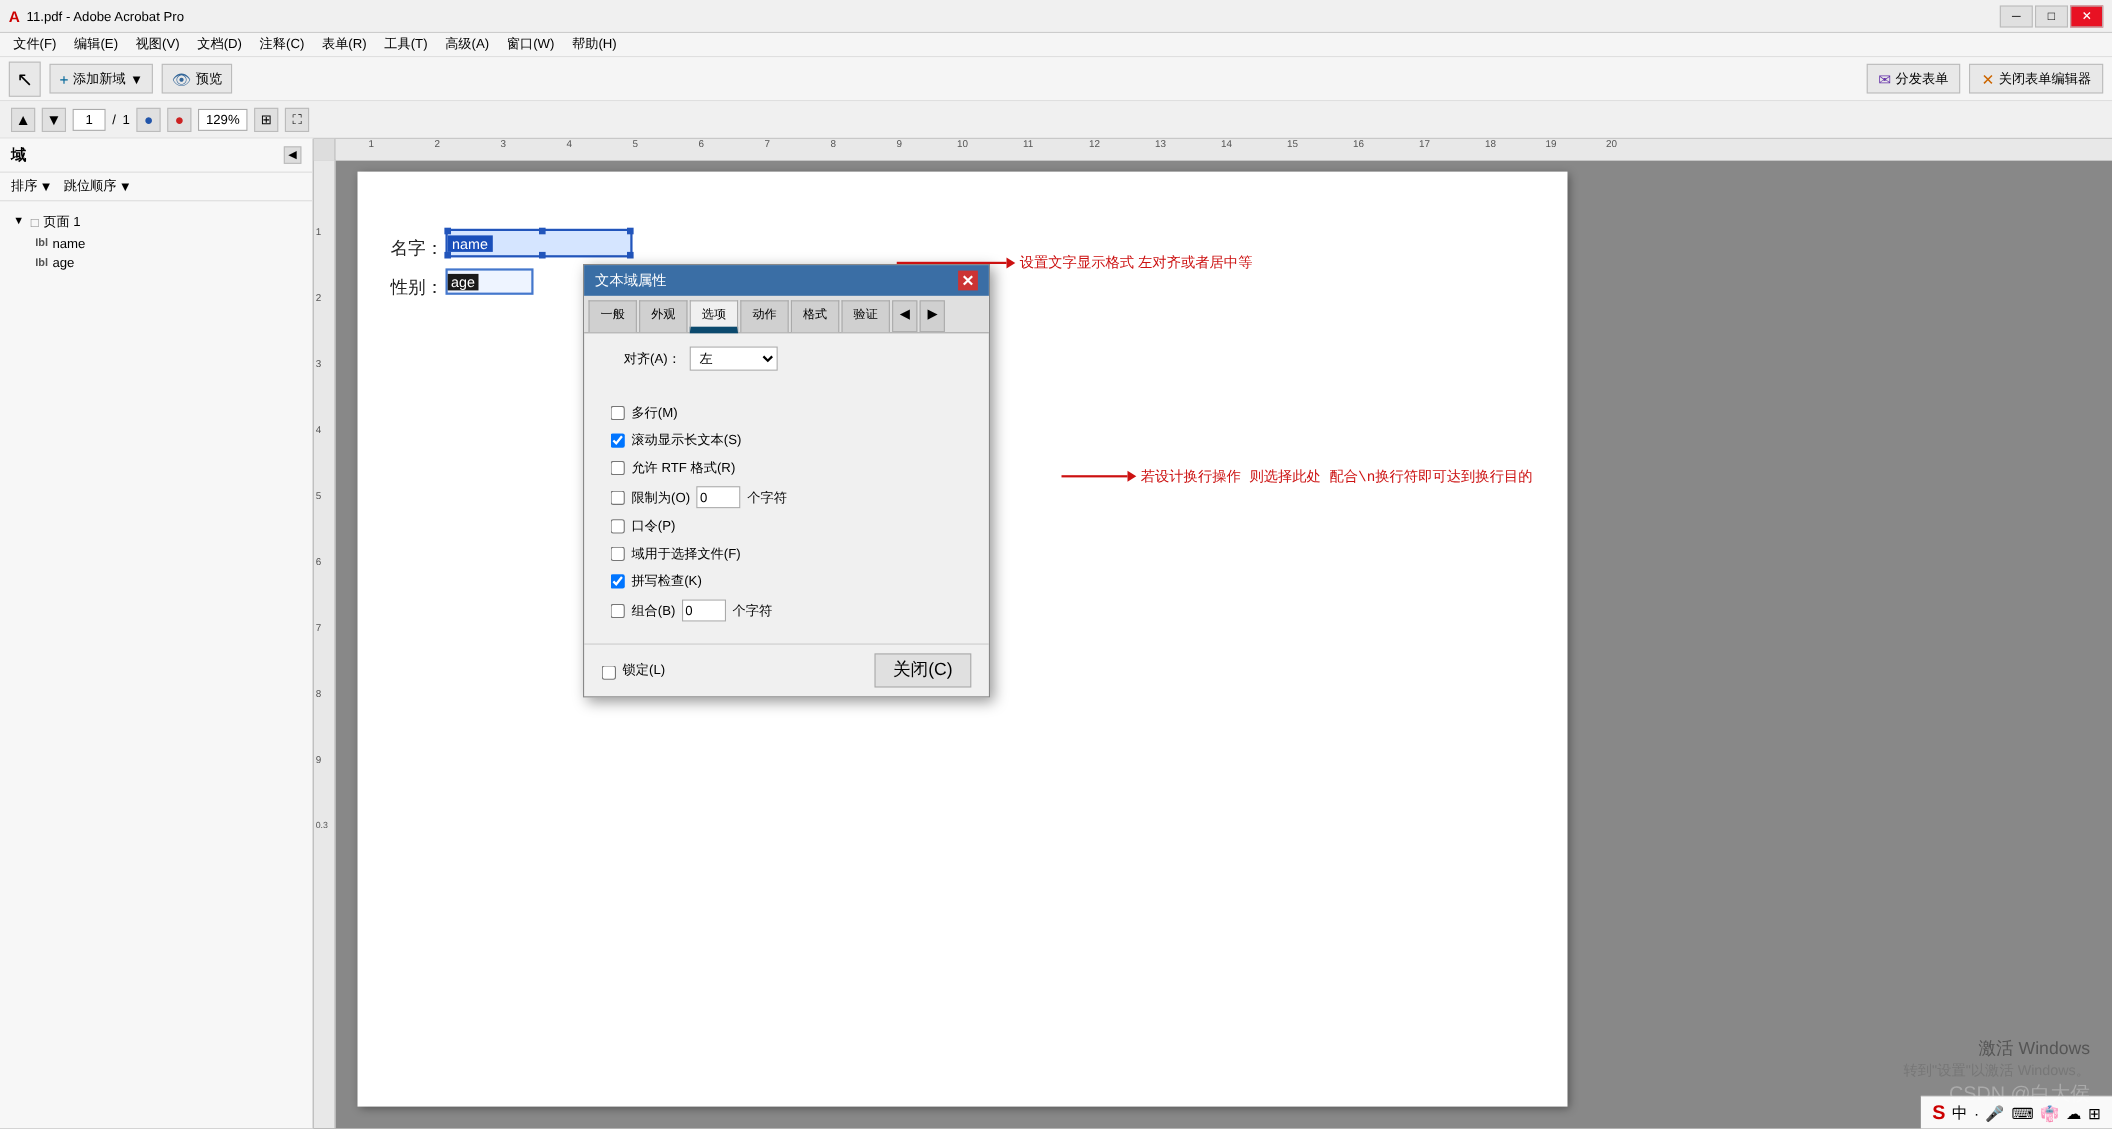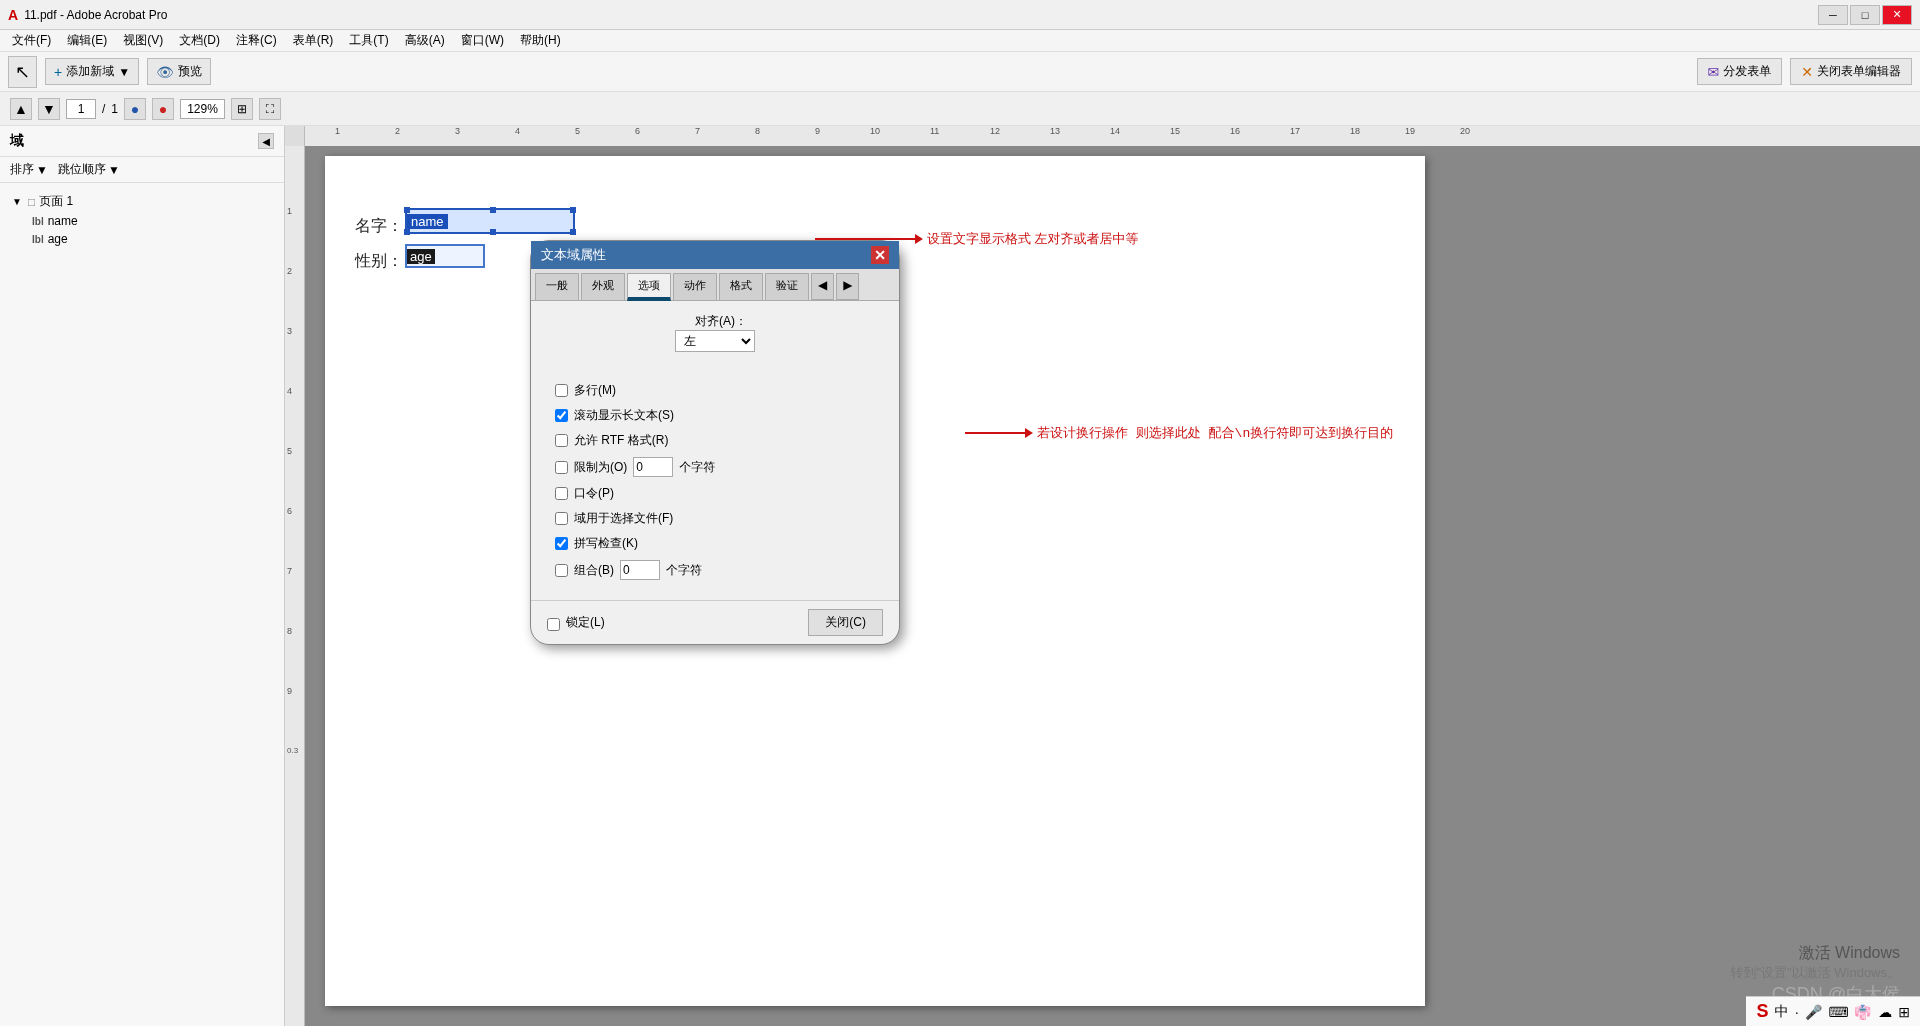--- a/index.html
+++ b/index.html
@@ -189,39 +189,38 @@
     .dialog-tab {
       padding: 4px 10px;
       font-size: 11px;
       cursor: pointer;
       background: #d0d0d0;
       border: 1px solid #aaa;
       border-bottom: none;
     }
     .dialog-tab.active {
       background: #f0f0f0;
-      border-bottom: 4px solid #0c4a6e;
+      border-bottom: 6px solid #0c4a6e;
       margin-bottom: -1px;
     }
     .dialog-tab-arrow {
       padding: 4px 6px;
       font-size: 12px;
       cursor: pointer;
       background: #d0d0d0;
       border: 1px solid #aaa;
     }
     .dialog-body {
       padding: 12px 16px;
     }
     .dialog-row {
       display: flex;
       align-items: center;
       margin-bottom: 10px;
       font-size: 12px;
-      flex-direction: column;
     }
     .dialog-row-label {
       width: 80px;
       text-align: right;
       padding-right: 8px;
     }
     .dialog-row-content { flex: 1; }
     .align-select {
       padding: 2px 4px;
       font-size: 12px;
@@ -262,21 +261,21 @@
     }
     .dialog-footer {
       display: flex;
       align-items: center;
       justify-content: space-between;
       padding: 8px 16px;
       border-top: 1px solid #ccc;
     }
     .dialog-btn {
       padding: 4px 16px;
-      font-size: 12px;
+      font-size: 16px;
       background: #e0e0e0;
       border: 1px solid #aaa;
       cursor: pointer;
     }
 
     
     .watermark {
       position: absolute;
       bottom: 20px;
       right: 20px;
@@ -482,21 +481,21 @@
 
     <div style="position:absolute; top:298px; left:680px; display:flex; align-items:center; pointer-events:none; z-index:300;font-family:Liberation Mono, monospace;">
       <div style="width:60px; height:2px; background:#cc1111;"></div>
       <div style="width:0; height:0; border-top:5px solid transparent; border-bottom:5px solid transparent; border-left:8px solid #cc1111;"></div>
       <span style="font-size:13px; color:#cc1111; white-space:nowrap; margin-left:4px;">若设计换行操作 则选择此处 配合\n换行符即可达到换行目的</span>
     </div>
 
   </div>
 </div>
 
-<div class="dialog" style="position: fixed; left: 530px; top: 240px; border-radius: 19px;">
+<div class="dialog" style="position: fixed; left: 530px; top: 240px;">
   <div class="dialog-titlebar">
     <span>文本域属性</span>
     <div class="dialog-close">✕</div>
   </div>
   <div class="dialog-tabs">
     <div class="dialog-tab">一般</div>
     <div class="dialog-tab">外观</div>
     <div class="dialog-tab active">选项</div>
     <div class="dialog-tab">动作</div>
     <div class="dialog-tab">格式</div>

